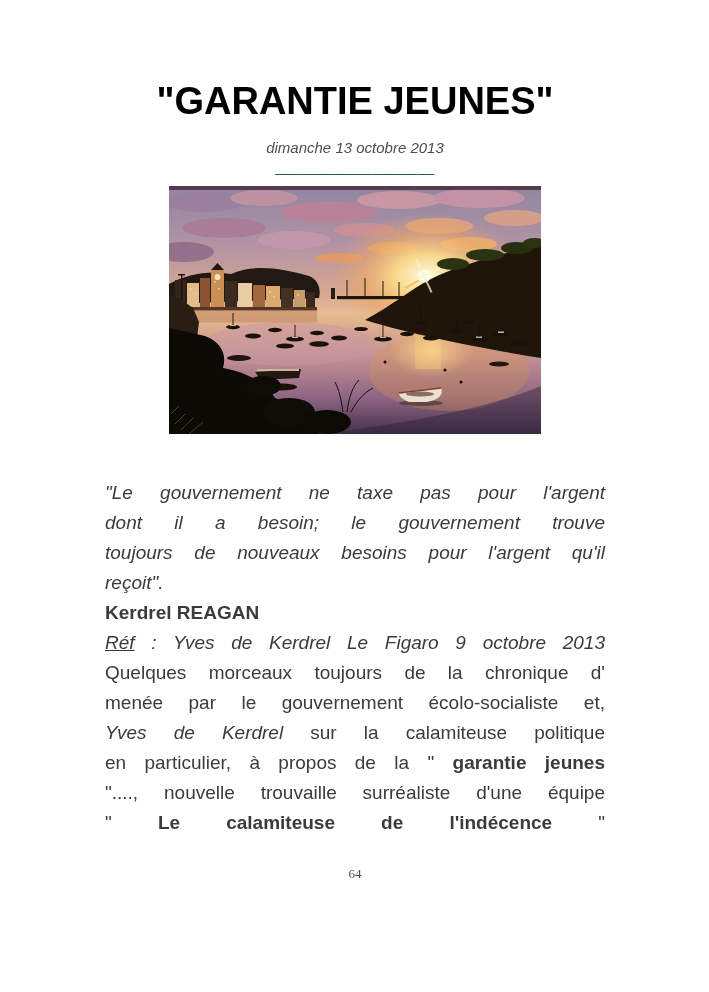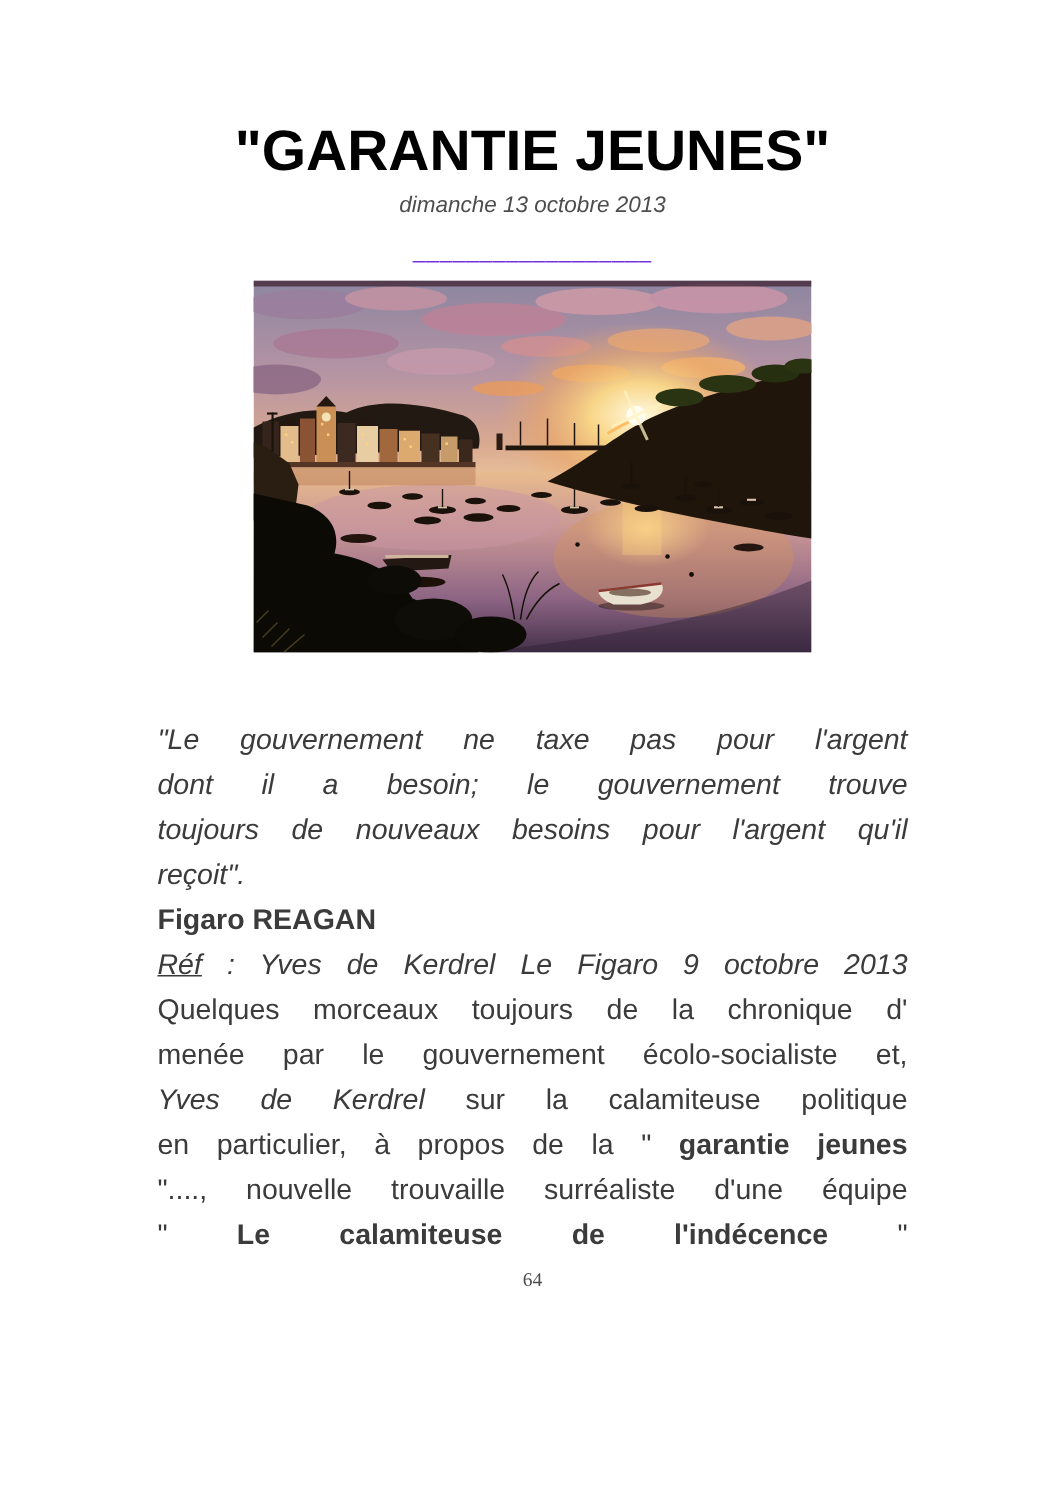--- a/index.html
+++ b/index.html
@@ -8,36 +8,36 @@
     font-family:"Liberation Sans", sans-serif;
     position:relative; overflow:hidden;
   }
   .page { position:absolute; inset:0; padding-top:80px; box-sizing:border-box; }
   .content { margin:0 104px 0 105px; }
   .title {
     margin:0; text-align:center; font-size:38px; line-height:42px;
     font-weight:bold; color:#000000; font-family:"Liberation Sans", sans-serif;
   }
   .date {
-    margin-top:5px; text-align:center; font-style:italic;
+    margin-top:16px; text-align:center; font-style:italic;
     font-size:15px; line-height:20px; color:#4d4d4d;
   }
   .sep {
-    margin-top:12px; text-align:center; font-size:15px; line-height:18px;
-    color:#6d28d9; letter-spacing:0.5px;
+    text-align:center; font-size:15px; line-height:18px;
+    color:#14532d; letter-spacing:0.5px;
   }
   .photo { display:block; margin:10px auto 0; width:372px; height:248px; }
   .textblock { margin-top:44px; font-size:19px; color:#3b3b3b; }
   .line { line-height:30px; white-space:normal; }
   .j { text-align:justify; text-align-last:justify; }
   .i { font-style:italic; }
   .b { font-weight:bold; }
   .u { text-decoration:underline; }
   .pagenum {
-    margin-top:6px; text-align:center;
+    margin-top:28px; text-align:center;
     font-family:"Liberation Serif", serif; font-size:13px; color:#4d4d4d;
   }
 </style>
 </head>
 <body>
 
 <div class="page">
   <div class="content">
 
     <h1 class="title">"GARANTIE JEUNES"</h1>
@@ -216,21 +216,21 @@
       <circle cx="216" cy="176" r="1.5" fill="#140d08"></circle>
 
       <rect x="0" y="0" width="372" height="4" fill="#47283a" opacity="0.8"></rect>
     </svg>
 
     <div class="textblock">
       <div class="line i j">"Le gouvernement ne taxe pas pour l'argent</div>
       <div class="line i j">dont il a besoin; le gouvernement trouve</div>
       <div class="line i j">toujours de nouveaux besoins pour l'argent qu'il</div>
       <div class="line i">reçoit".</div>
-      <div class="line b">Figaro REAGAN</div>
+      <div class="line b">Kerdrel REAGAN</div>
       <div class="line i j"><span class="u">Réf</span><span> : Yves de Kerdrel Le Figaro 9 octobre 2013</span></div>
       <div class="line j">Quelques morceaux toujours de la chronique d'</div>
       <div class="line j">menée par le gouvernement écolo-socialiste et,</div>
       <div class="line j"><span class="i">Yves de Kerdrel</span> <span>sur la calamiteuse politique</span></div>
       <div class="line j"><span>en particulier, à propos de la "</span> <span class="b">garantie jeunes</span></div>
       <div class="line j">"...., nouvelle trouvaille surréaliste d'une équipe</div>
       <div class="line j"><span>"</span> <span class="b">Le calamiteuse de l'indécence</span> <span>"</span></div>
     </div>
 
     <div class="pagenum">64</div>

